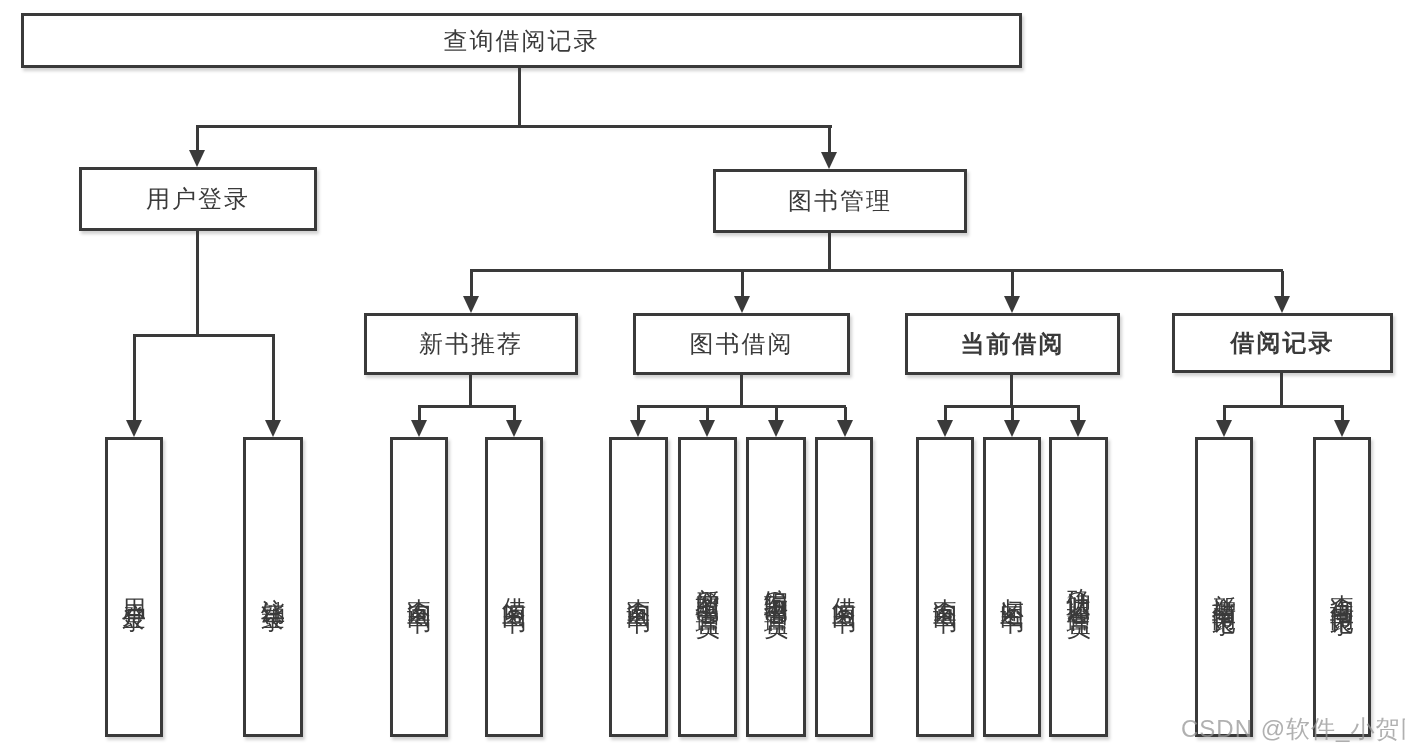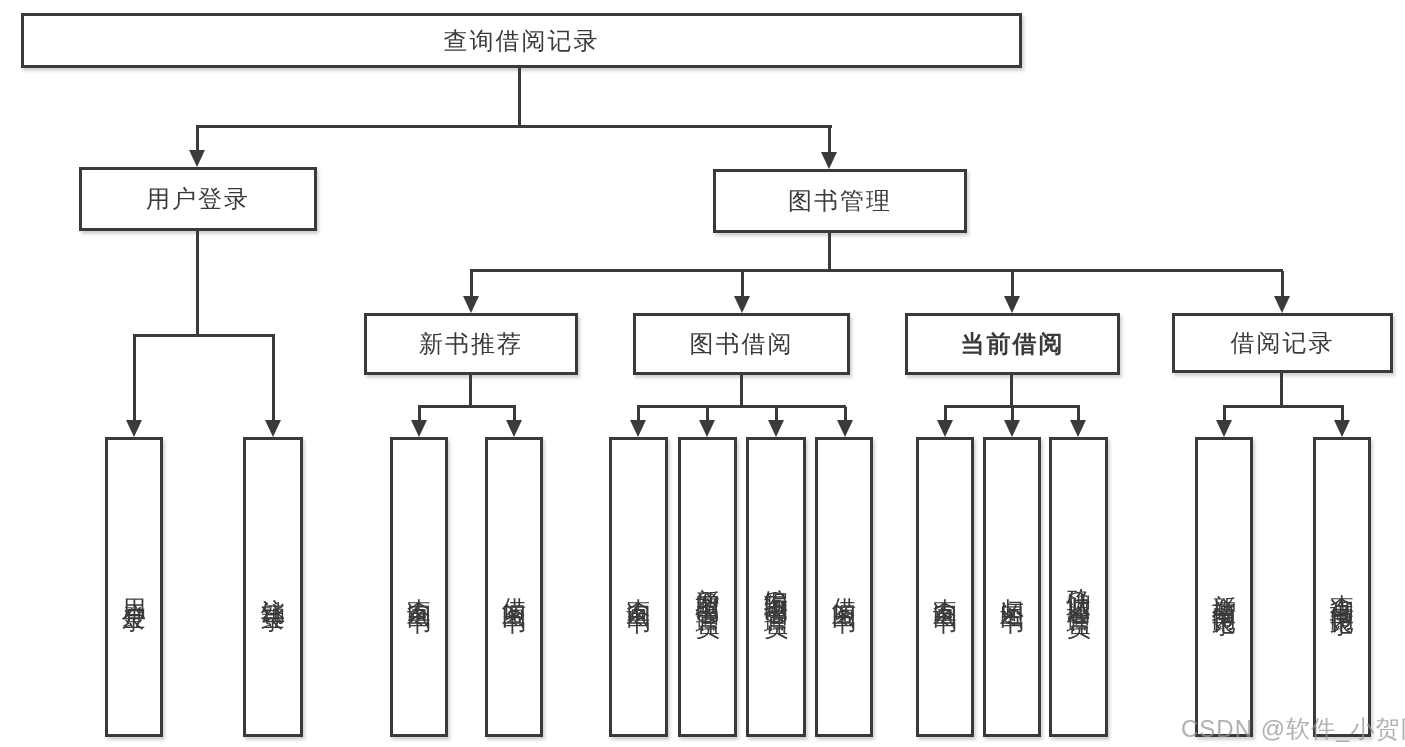--- a/index.html
+++ b/index.html
@@ -66,21 +66,21 @@
 
   <div class="node" style="left:364px;top:313px;width:214px;height:62px;">
     <span>新书推荐</span>
   </div>
   <div class="node" style="left:633px;top:313px;width:217px;height:62px;">
     <span>图书借阅</span>
   </div>
   <div class="node" style="left:905px;top:313px;width:215px;height:62px;font-weight:bold;">
     <span>当前借阅</span>
   </div>
-  <div class="node" style="left:1172px;top:313px;width:221px;height:60px;">
+  <div class="node" style="left:1172px;top:313px;width:221px;height:60px;font-weight:bold;">
     <span>借阅记录</span>
   </div>
 
   <div class="line vline" style="left:469px;top:375px;height:33px;"></div>
   <div class="line hline" style="left:418px;top:405px;width:98px;"></div>
   <div class="arrow" style="left:417.5px;top:407px;height:13px;"></div>
   <div class="arrow" style="left:512.5px;top:407px;height:13px;"></div>
 
   <div class="line vline" style="left:740px;top:375px;height:33px;"></div>
   <div class="line hline" style="left:637px;top:405px;width:209px;"></div>

